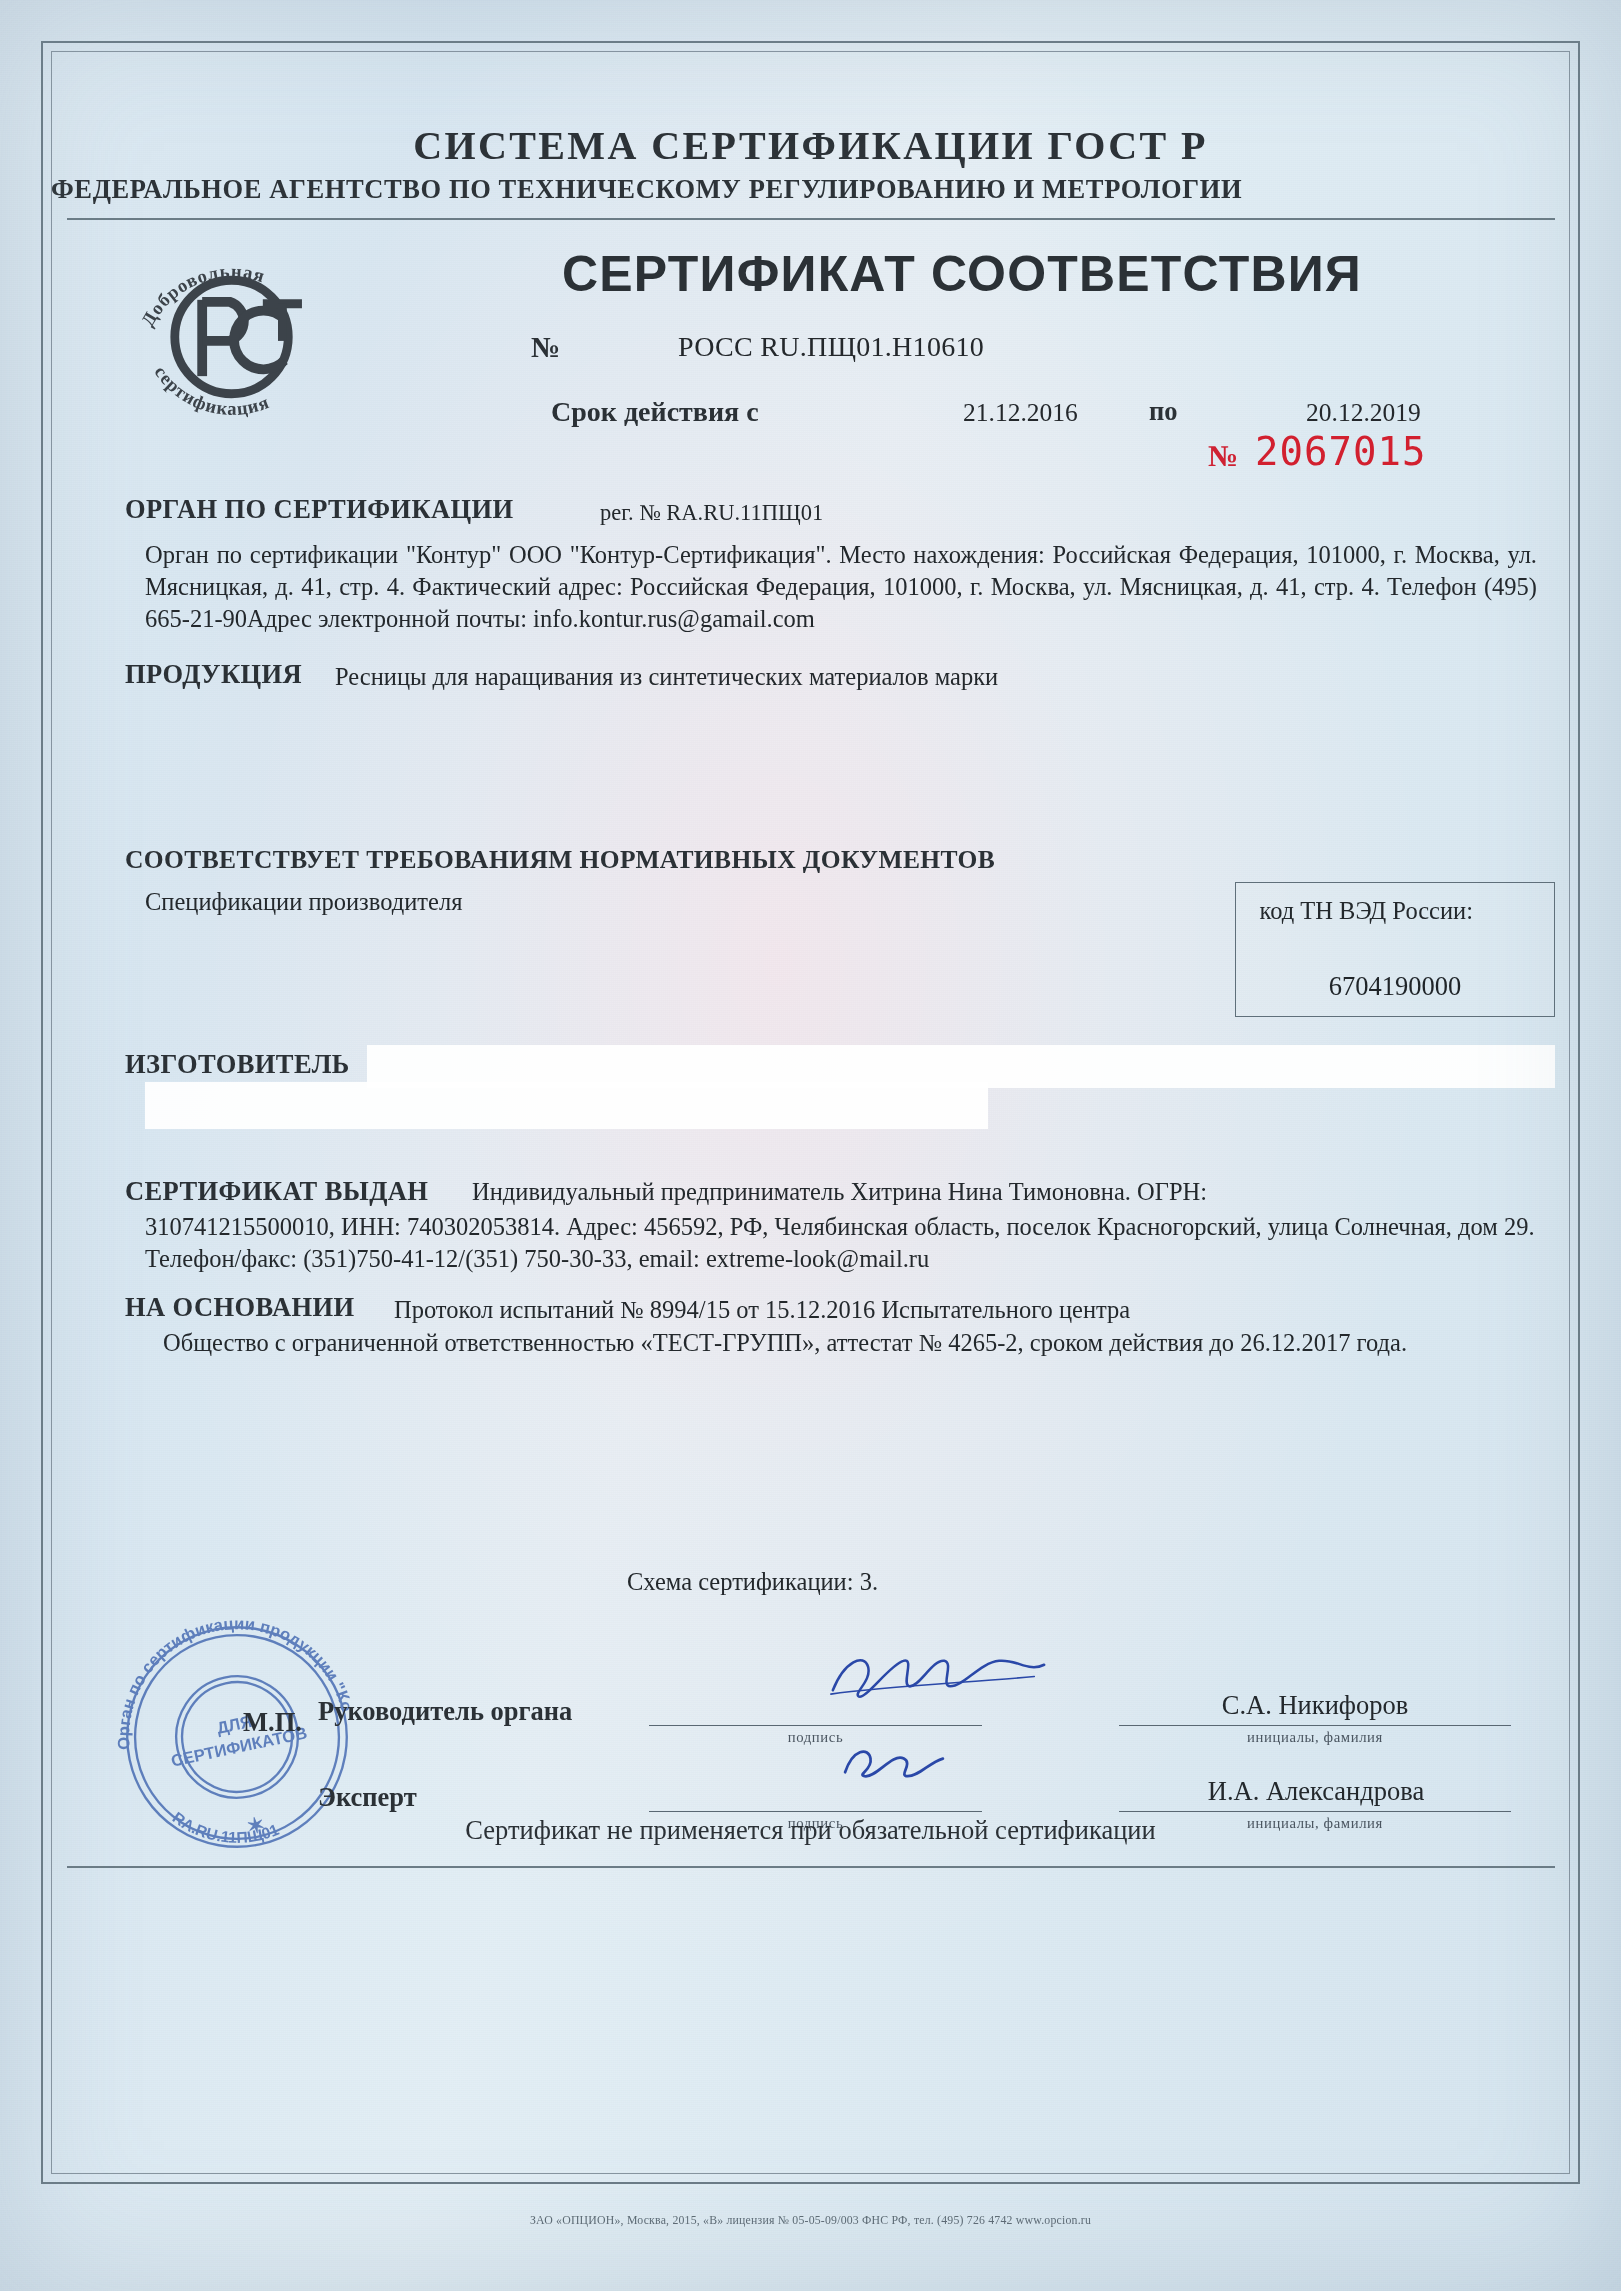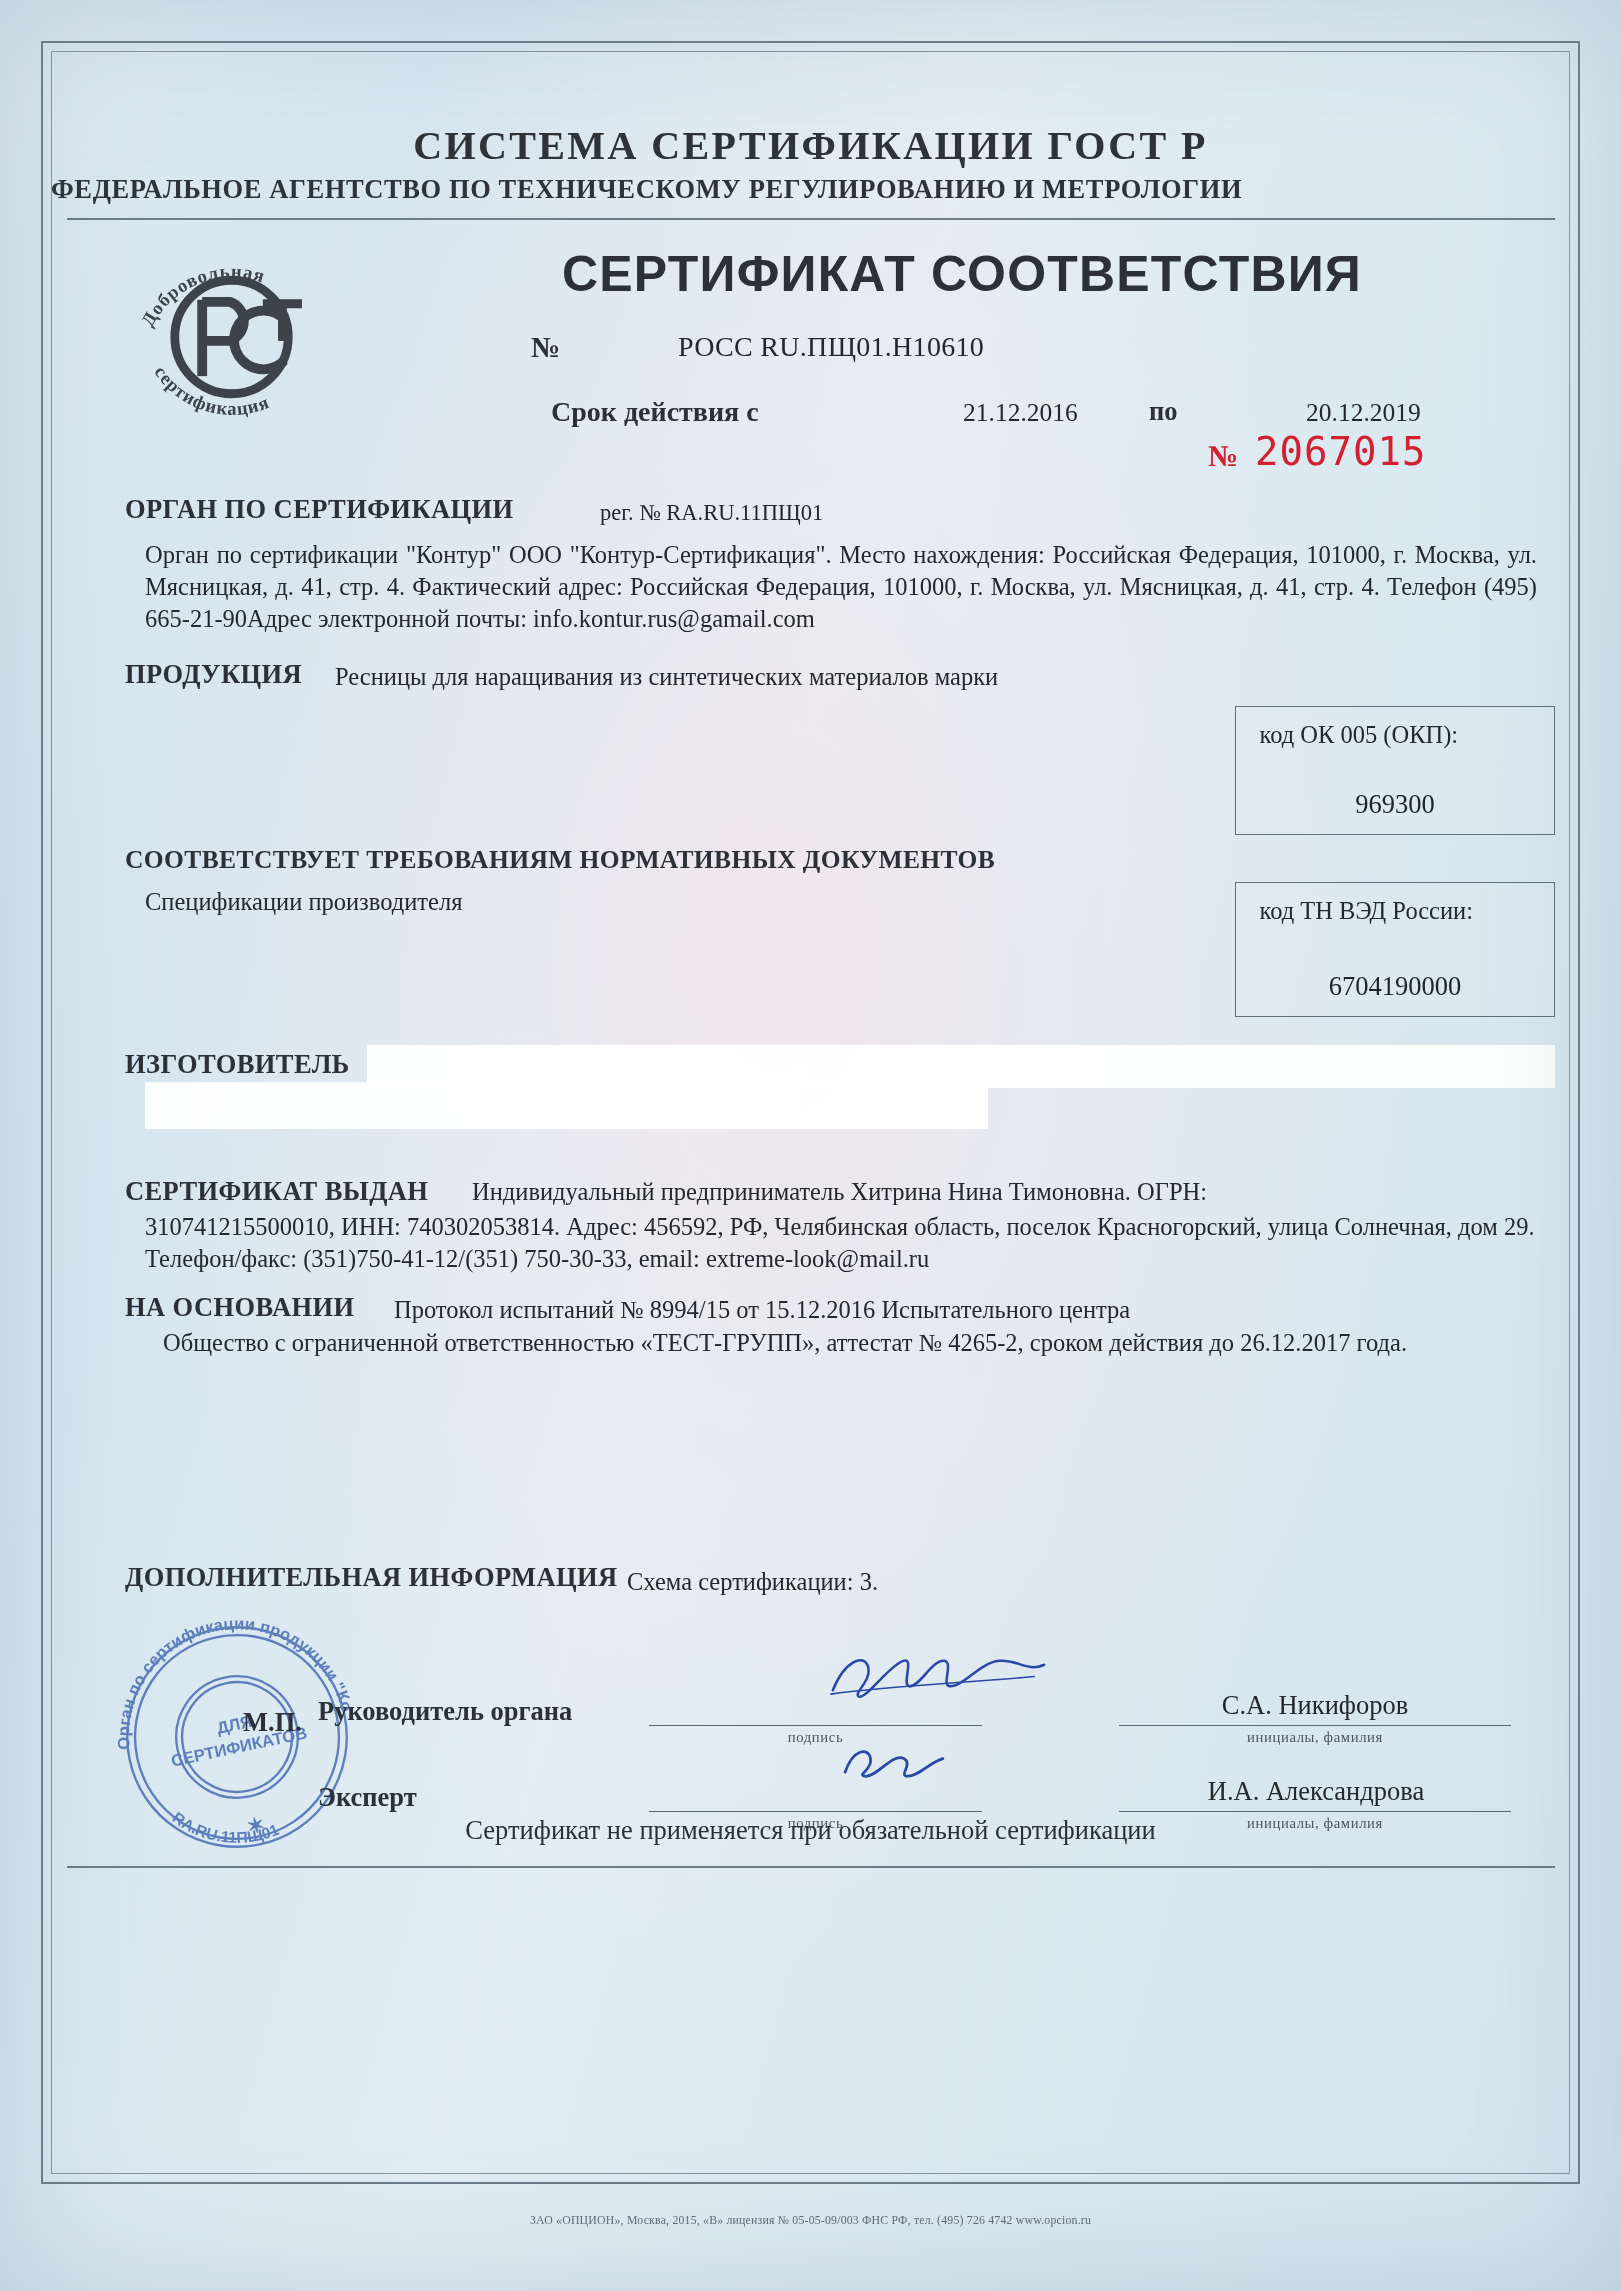--- a/index.html
+++ b/index.html
@@ -349,24 +349,20 @@
     <div class="blank-no-sym">№</div>
     <div class="blank-number">2067015</div>
 
     <div class="sec-label org-label">ОРГАН ПО СЕРТИФИКАЦИИ</div>
     <div class="small-text org-reg">рег. № RA.RU.11ПЩ01</div>
     <div class="body-text org-body">Орган по сертификации "Контур" ООО "Контур-Сертификация". Место нахождения: Российская Федерация, 101000, г. Москва, ул. Мясницкая, д. 41, стр. 4. Фактический адрес: Российская Федерация, 101000, г. Москва, ул. Мясницкая, д. 41, стр. 4.  Телефон (495) 665-21-90Адрес электронной почты:  info.kontur.rus@gamail.com</div>
 
     <div class="sec-label prod-label">ПРОДУКЦИЯ</div>
     <div class="body-text prod-body">Ресницы для наращивания из синтетических материалов марки</div>
 
-    <div class="code-box" id="okp-box">
-      <div class="cb-title">код ОК 005 (ОКП):</div>
-      <div class="cb-value">969300</div>
-    </div>
 
     <div class="sec-label norm-label">СООТВЕТСТВУЕТ ТРЕБОВАНИЯМ НОРМАТИВНЫХ ДОКУМЕНТОВ</div>
     <div class="body-text norm-body">Спецификации производителя</div>
 
     <div class="code-box" id="tnved-box">
       <div class="cb-title">код ТН ВЭД России:</div>
       <div class="cb-value">6704190000</div>
     </div>
 
     <div class="sec-label maker-label">ИЗГОТОВИТЕЛЬ</div>
@@ -374,21 +370,20 @@
     <div class="redact" id="redact-2"></div>
 
     <div class="sec-label issued-label">СЕРТИФИКАТ ВЫДАН</div>
     <div class="body-text issued-body">Индивидуальный предприниматель Хитрина Нина Тимоновна. ОГРН:</div>
     <div class="body-text issued-body2">310741215500010, ИНН: 740302053814. Адрес: 456592, РФ, Челябинская область, поселок Красногорский, улица Солнечная, дом 29. Телефон/факс: (351)750-41-12/(351) 750-30-33, email: extreme-look@mail.ru</div>
 
     <div class="sec-label basis-label">НА ОСНОВАНИИ</div>
     <div class="body-text basis-body">Протокол испытаний № 8994/15 от 15.12.2016 Испытательного центра</div>
     <div class="body-text basis-body2">Общество с ограниченной ответственностью «ТЕСТ-ГРУПП», аттестат № 4265-2, сроком действия до 26.12.2017 года.</div>
 
-    <div class="sec-label addinfo-label">ДОПОЛНИТЕЛЬНАЯ ИНФОРМАЦИЯ</div>
     <div class="body-text addinfo-body">Схема сертификации: 3.</div>
 
     <div class="stamp">
       <svg width="294" height="294" viewBox="0 0 300 300">
         <defs>
           <path id="stampOuter" d="M 40,150 A 110,110 0 0 1 260,150" fill="none"></path>
           <path id="stampOuter2" d="M 42,150 A 108,108 0 0 0 258,150" fill="none"></path>
         </defs>
         <g transform="rotate(-12 150 150)" fill="none" stroke="#2f57a8" stroke-width="2.4">
           <circle cx="150" cy="150" r="112"></circle>

